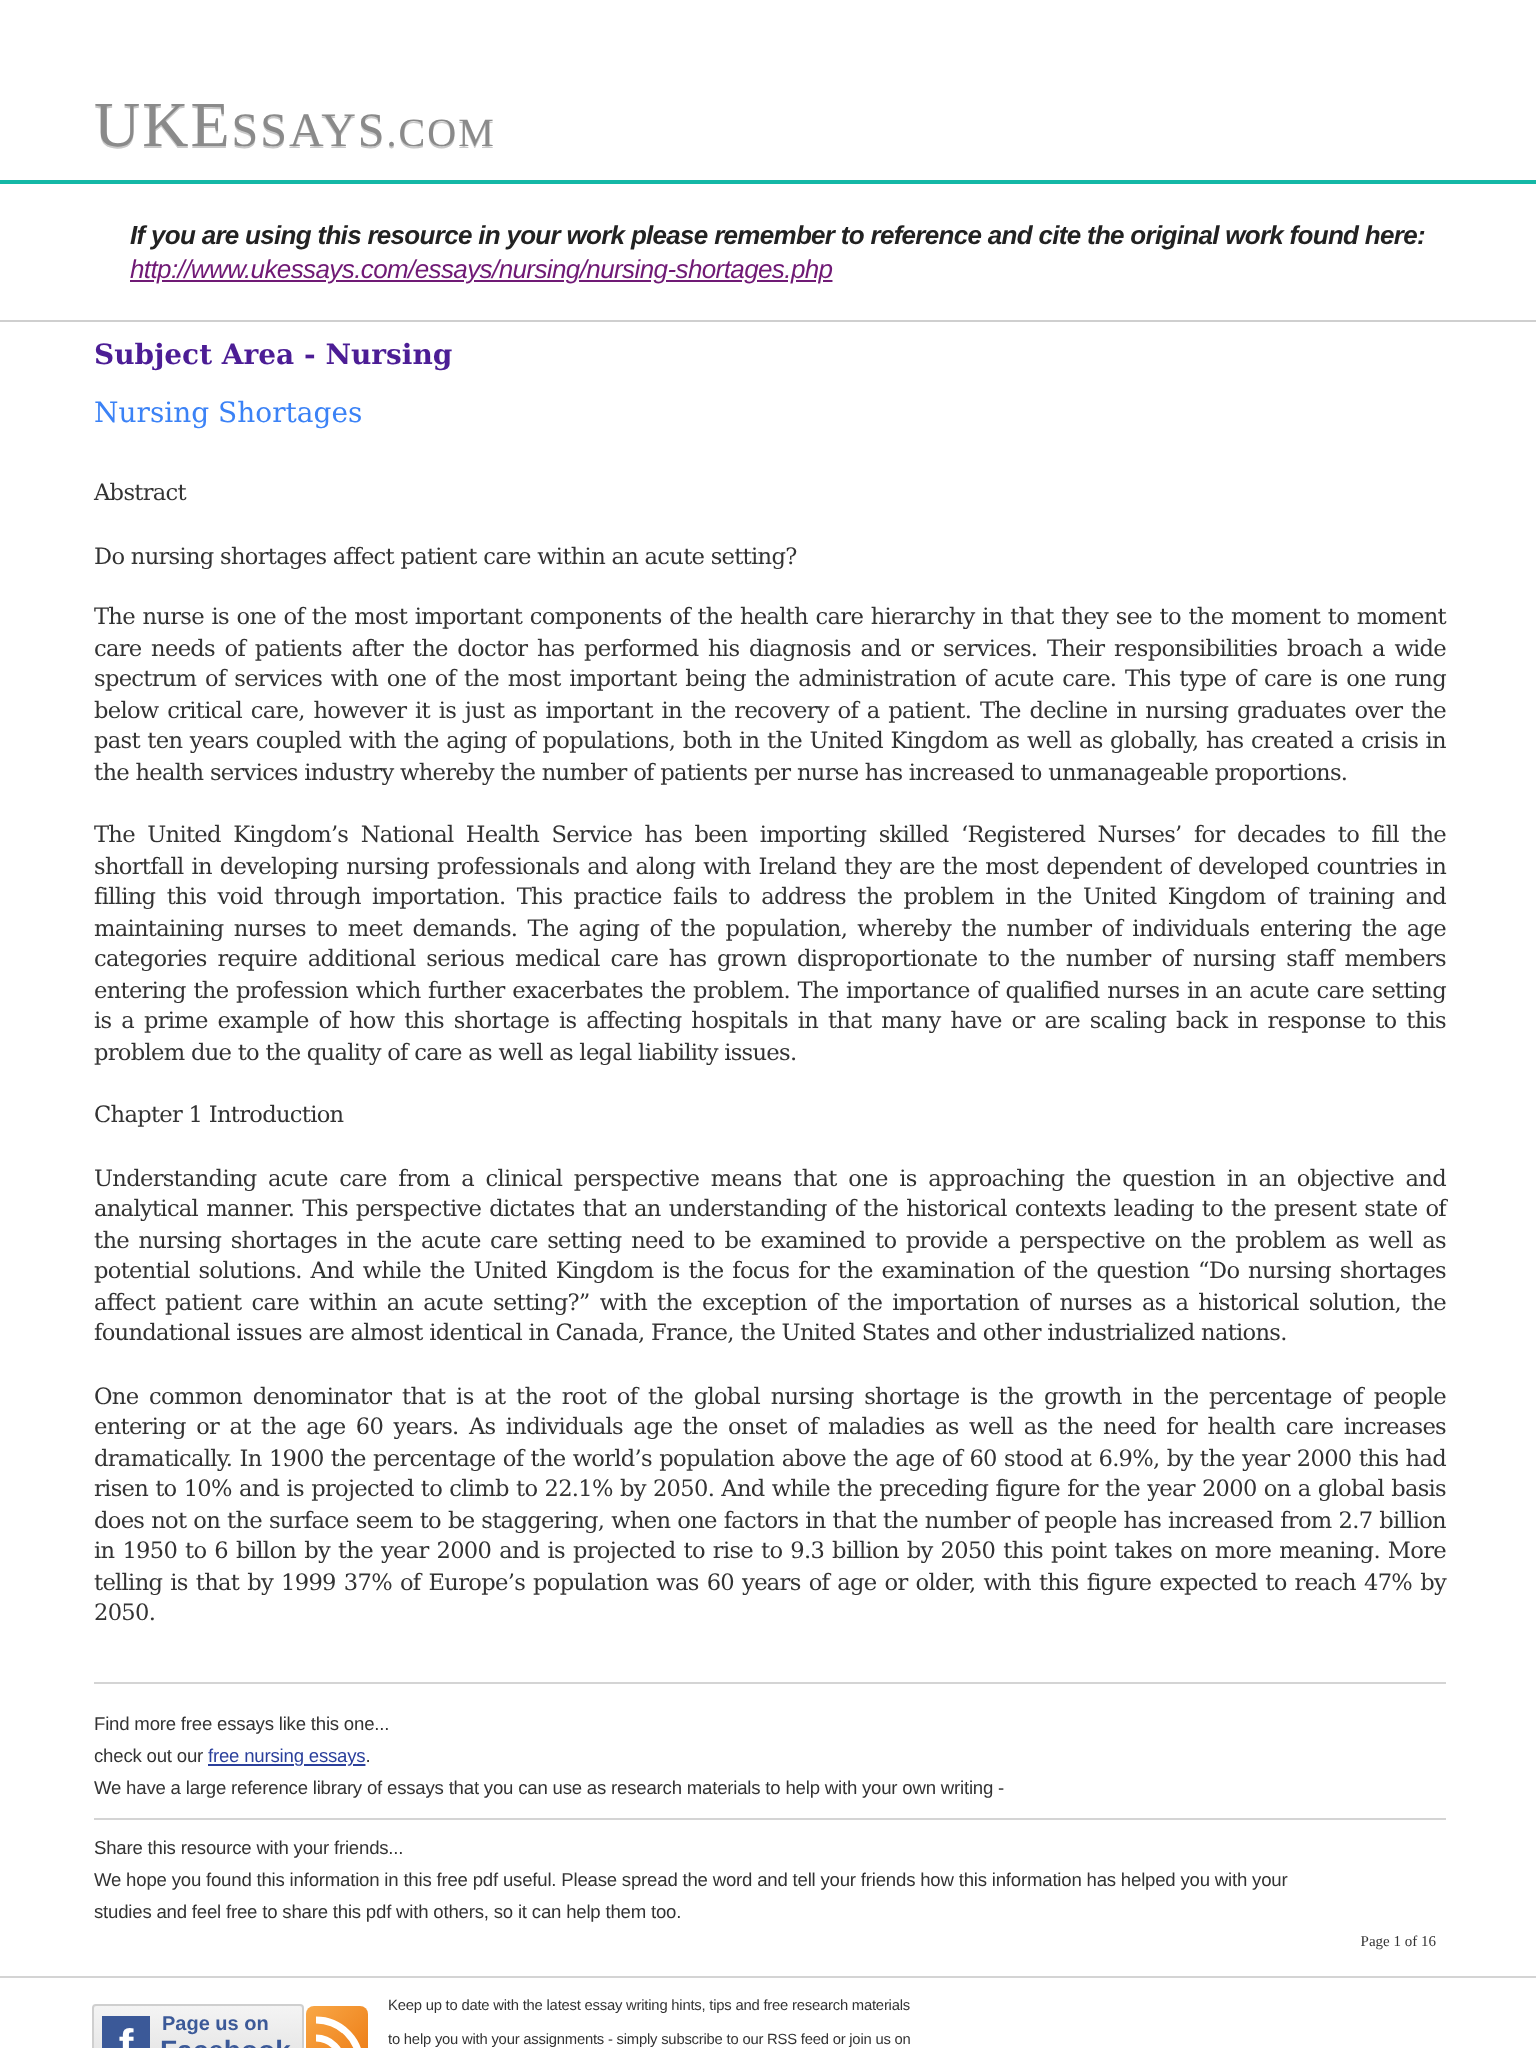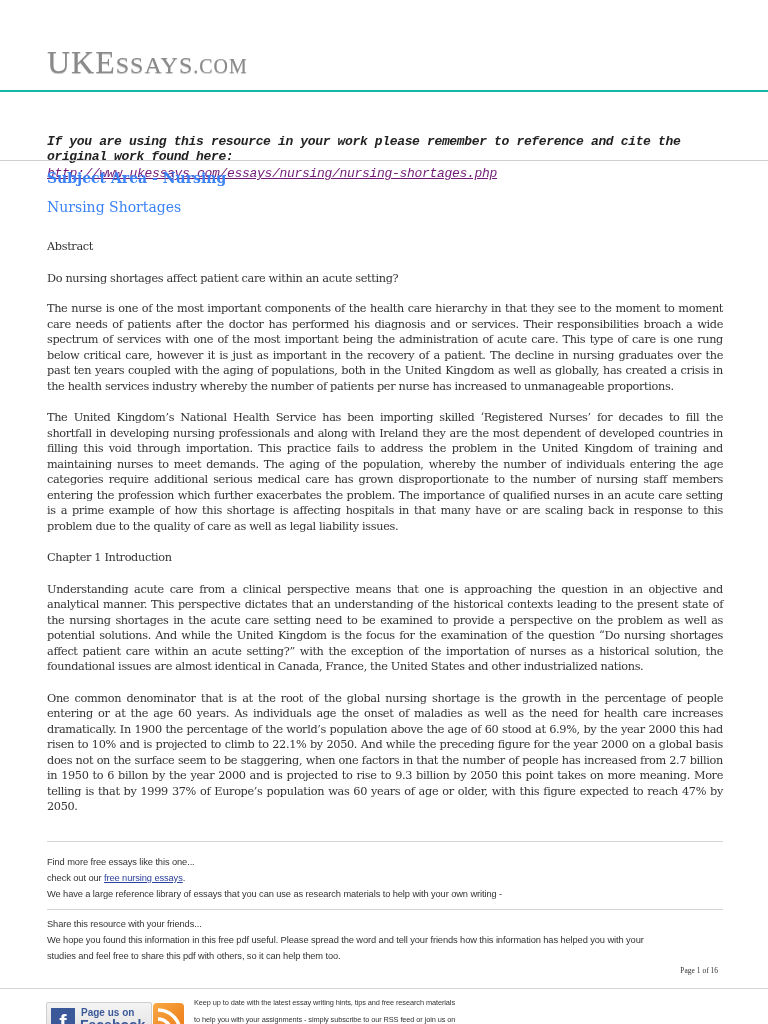--- a/index.html
+++ b/index.html
@@ -8,28 +8,28 @@
 
   .header { position: absolute; left: 0; top: 0; width: 768px; height: 92px; border-bottom: 2px solid #14b8a6; }
   .logo { position: absolute; left: 47px; top: 44px; font-family: "Liberation Serif", serif; color: #8a8a8a; letter-spacing: 1px; white-space: nowrap; text-shadow: 0 1px 0 #c8c8c8; }
   .logo .big { font-size: 32px; }
   .logo .mid { font-size: 24px; }
   .logo .small { font-size: 20px; }
   .tagline { position: absolute; right: 46px; top: 47px; text-align: right; font-family: "DejaVu Serif", serif; }
   .tagline .t1 { font-size: 13px; font-weight: bold; color: #111; letter-spacing: -0.3px; }
   .tagline .t2 { font-size: 13px; font-weight: bold; color: #2a3f9b; text-decoration: underline; margin-top: 2px; display: block; }
 
-  .cite { position: absolute; left: 47px; top: 110px; width: 680px; font-family: Liberation Mono, monospace; margin-top: 24px; }
+  .cite { position: absolute; left: 65px; top: 110px; width: 680px; font-family: Liberation Sans, sans-serif; }
   .cite .c1 { font-size: 13px; font-weight: bold; font-style: italic; color: #222; letter-spacing: -0.35px; }
   .cite .c2 { font-size: 13px; font-style: italic; color: #701a75; text-decoration: underline; display: inline-block; margin-top: 2px; letter-spacing: -0.3px; }
 
   .rule { position: absolute; left: 0; width: 768px; height: 1px; background: #cfcfcf; }
 
   .content { position: absolute; left: 47px; top: 170px; width: 676px; }
-  .subject { font-size: 14px; font-weight: bold; color: #3b82f6; margin-bottom: 13px; }
+  .subject { font-size: 14px; font-weight: bold; color: #4c1d95; margin-bottom: 13px; }
   .title { font-size: 14px; font-weight: normal; color: #3b82f6; margin-bottom: 24px; }
   .p { font-size: 11.3px; line-height: 15.5px; color: #333; text-align: justify; letter-spacing: -0.35px; }
   .question { margin-bottom: 15px; }
   .abstract-h { margin-bottom: 16px; }
   .para { margin-bottom: 16px; }
   .chapter-h { margin-bottom: 16px; }
 
   .footer-rule { position: absolute; left: 47px; width: 676px; height: 1px; background: #d4d4d4; }
   .fblock { position: absolute; left: 47px; width: 690px; font-family: "Liberation Sans", sans-serif; font-size: 9.3px; color: #333; line-height: 16px; letter-spacing: -0.1px; }
   .fblock .link { color: #2a3f9b; text-decoration: underline; }

